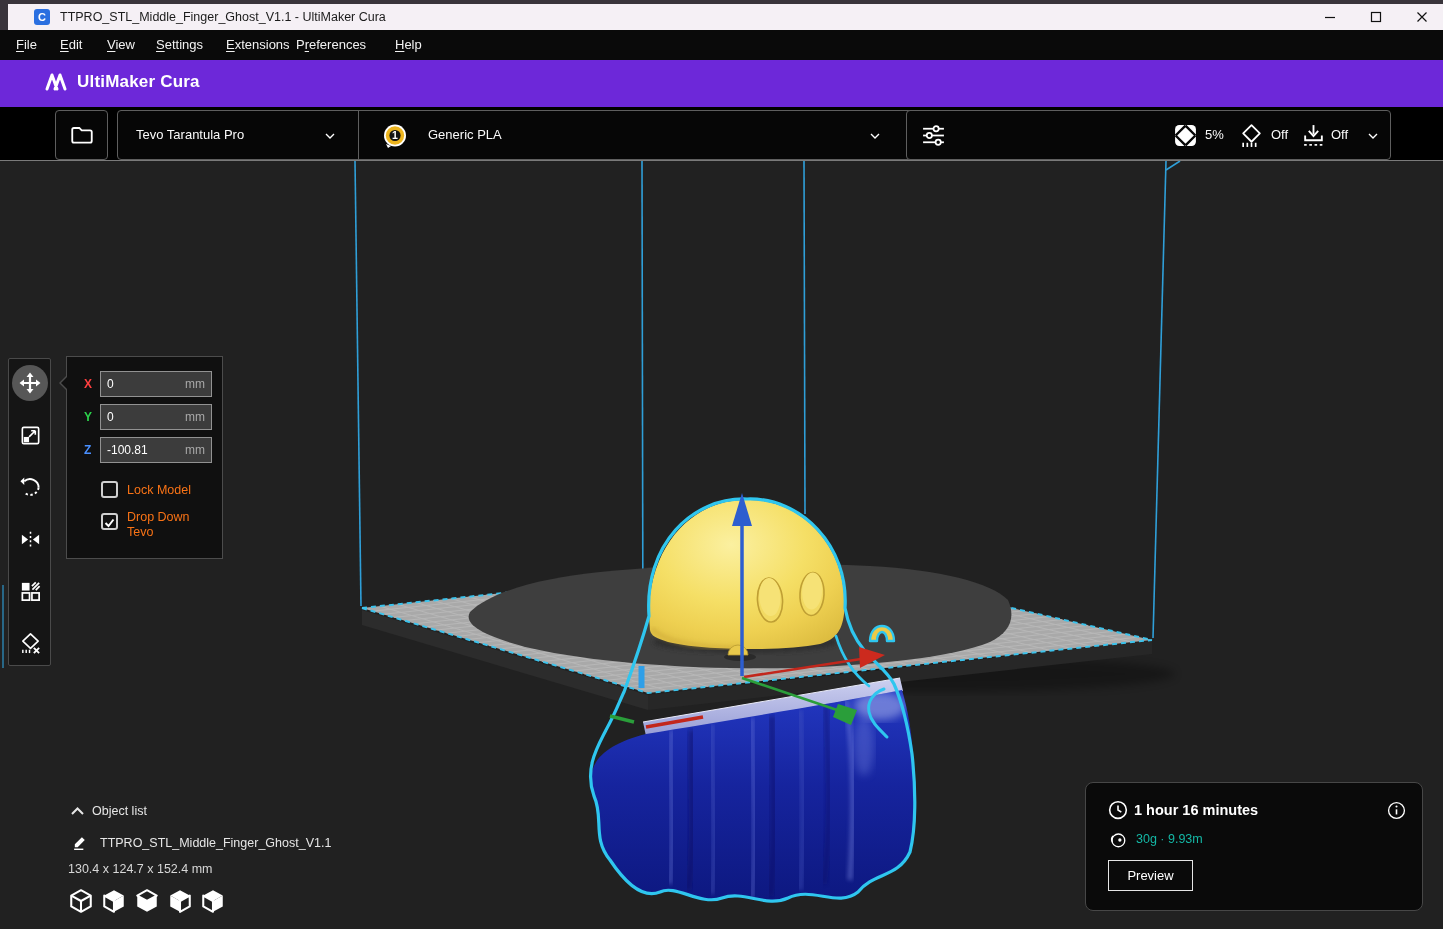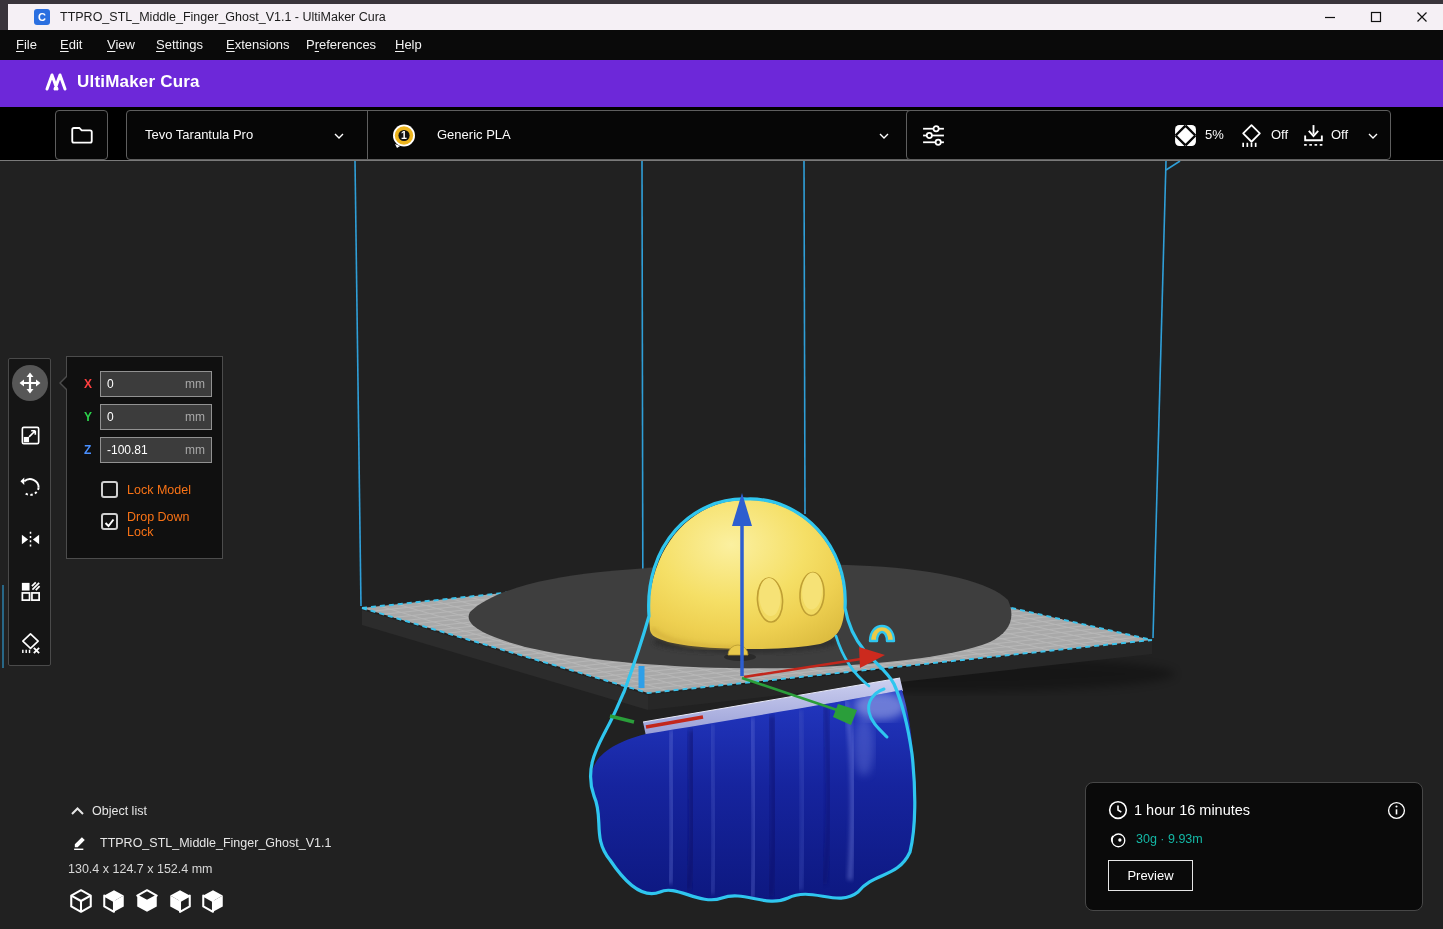--- a/index.html
+++ b/index.html
@@ -37,21 +37,21 @@
   #btn-signin { left:1387px; width:44px; }
   #apps-grid { left:1350px; top:71px; width:24px; height:24px; display:grid;
                grid-template-columns:repeat(4,5px); grid-template-rows:repeat(3,5px); gap:1.4px; }
   #apps-grid span { background:#fff; border-radius:1.6px; }
 
   
   #configbar { left:0; top:107px; width:1443px; height:54px; background:#000; }
   .cfg-panel { position:absolute; top:3px; height:50px; background:#060606;
                border:1px solid #5e5e5e; border-radius:4px; }
   #folder-btn { left:55px; width:53px; display:flex; align-items:center; justify-content:center; }
-  #panel-a { left:126px; width:842px; }
+  #panel-a { left:117px; width:842px; }
   #panel-a .divider { position:absolute; left:240px; top:0; width:1px; height:48px; background:#5e5e5e; }
   #panel-b { left:906px; width:485px; }
   .cfg-text { position:absolute; top:0; height:48px; line-height:48px; font-size:13px; color:#fafafa; }
   .cfg-ico { position:absolute; top:12px; }
 
   
   #vp-border { left:0; top:160px; width:1443px; height:1px; background:#7a7a7a; }
   #viewport { left:0; top:161px; width:1443px; height:768px; background:#212121; }
 
   
@@ -78,21 +78,21 @@
          border-radius:3px; background:transparent; }
   .chk-label { position:absolute; left:60px; font-size:12.5px; color:#f97316; line-height:15px; }
 
   
   #objectlist { left:62px; top:800px; width:330px; height:122px; color:#e6e6e6; }
   #objectlist .t { position:absolute; font-size:12.5px; }
 
   
   #summary { left:1085px; top:782px; width:338px; height:129px; background:#0a0a0a;
              border:1px solid #474747; border-radius:8px; }
-  #sum-time { position:absolute; left:48px; top:19px; font-size:14.5px; font-weight:normal; color:#fff; }
+  #sum-time { position:absolute; left:48px; top:19px; font-size:14.5px; font-weight:bold; color:#fff; }
   #sum-mat  { position:absolute; left:50px; top:49px; font-size:12.5px; color:#14b8a6; }
   #btn-preview { position:absolute; left:22px; top:77px; width:85px; height:31px; background:#0a0a0a;
                  border:1px solid #e6e6e6; color:#fff; font-size:13px; text-align:center; line-height:29px; }
   #btn-save { position:absolute; left:122px; top:77px; width:194px; height:31px; background:#2168e8;
               border-radius:2px; color:#fff; font-size:13px; text-align:center; line-height:31px; }
 </style>
 </head>
 <body>
 
 <div class="abs" id="top-strip"></div>
@@ -115,21 +115,21 @@
       <path d="M1.5 1.5 L10.5 10.5 M10.5 1.5 L1.5 10.5" stroke="#111" stroke-width="1.2"></path>
     </svg>
   </div>
 
 <div class="abs" id="menubar">
   <span class="menu-item" style="left:16px"><span></span><span class="u">F</span><span>ile</span></span>
   <span class="menu-item" style="left:60px"><span></span><span class="u">E</span><span>dit</span></span>
   <span class="menu-item" style="left:107px"><span></span><span class="u">V</span><span>iew</span></span>
   <span class="menu-item" style="left:156px"><span></span><span class="u">S</span><span>ettings</span></span>
   <span class="menu-item" style="left:226px"><span></span><span class="u">E</span><span>xtensions</span></span>
-  <span class="menu-item" style="left:306px"><span>P</span><span class="u">r</span><span>eferences</span></span>
+  <span class="menu-item" style="left:296px"><span>P</span><span class="u">r</span><span>eferences</span></span>
   <span class="menu-item" style="left:395px"><span></span><span class="u">H</span><span>elp</span></span>
 </div>
 
 <div class="abs" id="appheader">
   <div class="abs" id="logo">
     <svg width="24" height="20" viewBox="0 0 24 20">
       <path d="M3 17 L8 3 L13 17 M11 17 L16 3 L21 17" stroke="#fff" stroke-width="3" fill="none" stroke-linecap="round" stroke-linejoin="round"></path>
     </svg>
     <span>UltiMaker Cura</span>
   </div>
@@ -472,21 +472,21 @@
   <div class="chk" style="top:124px"></div>
   <span class="chk-label" style="top:126px">Lock Model</span>
 
   <div class="chk" style="top:156px">
     <svg width="13" height="13" viewBox="0 0 13 13">
       <path d="M2.5 7 L5.5 10 L10.5 3.5" fill="none" stroke="#fff" stroke-width="2"></path>
     </svg>
   </div>
   <span class="chk-label" style="top:153px">
     <span>Drop Down</span><br>
-    <span>Lock</span>
+    <span>Tevo</span>
   </span>
 </div>
 
 <div class="abs" id="objectlist">
   <svg class="abs" style="left:8px; top:6px" width="15" height="10" viewBox="0 0 15 10">
     <path d="M2 8 L7.5 2.5 L13 8" fill="none" stroke="#e6e6e6" stroke-width="2"></path>
   </svg>
   <span class="abs t" style="left:30px; top:4px">Object list</span>
 
   <svg class="abs" style="left:10px; top:33px" width="17" height="17" viewBox="0 0 24 24">

